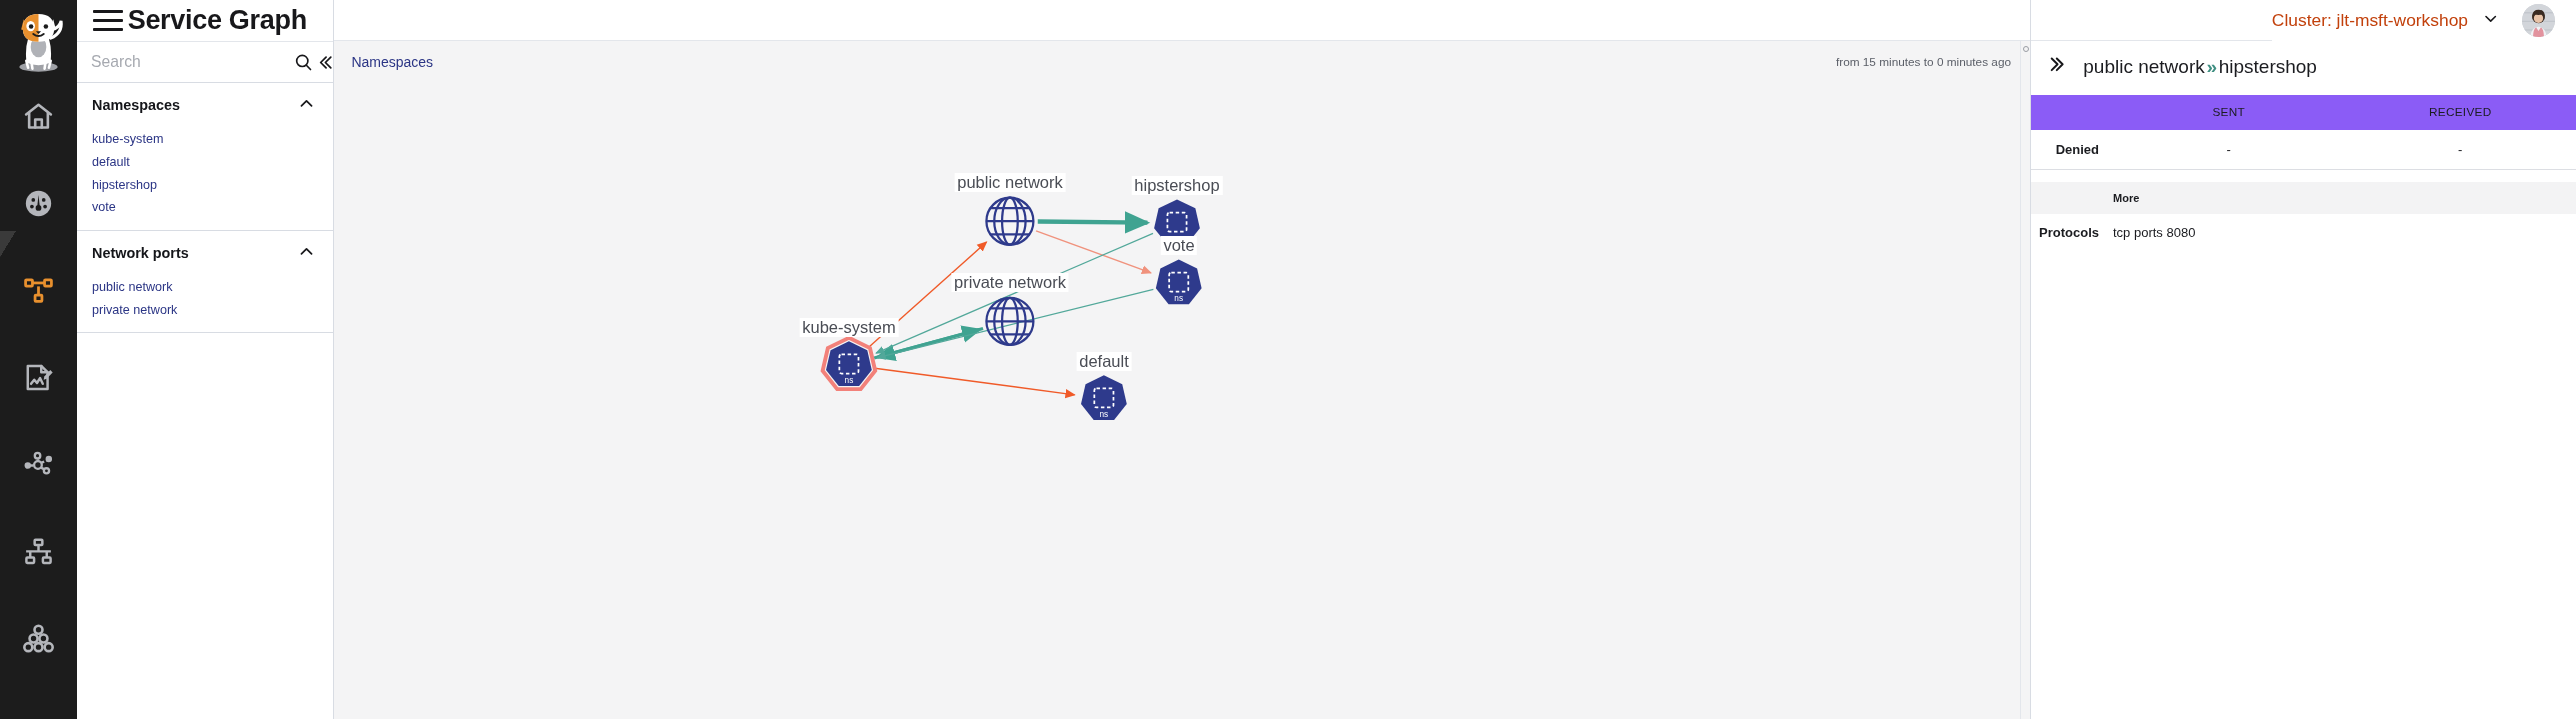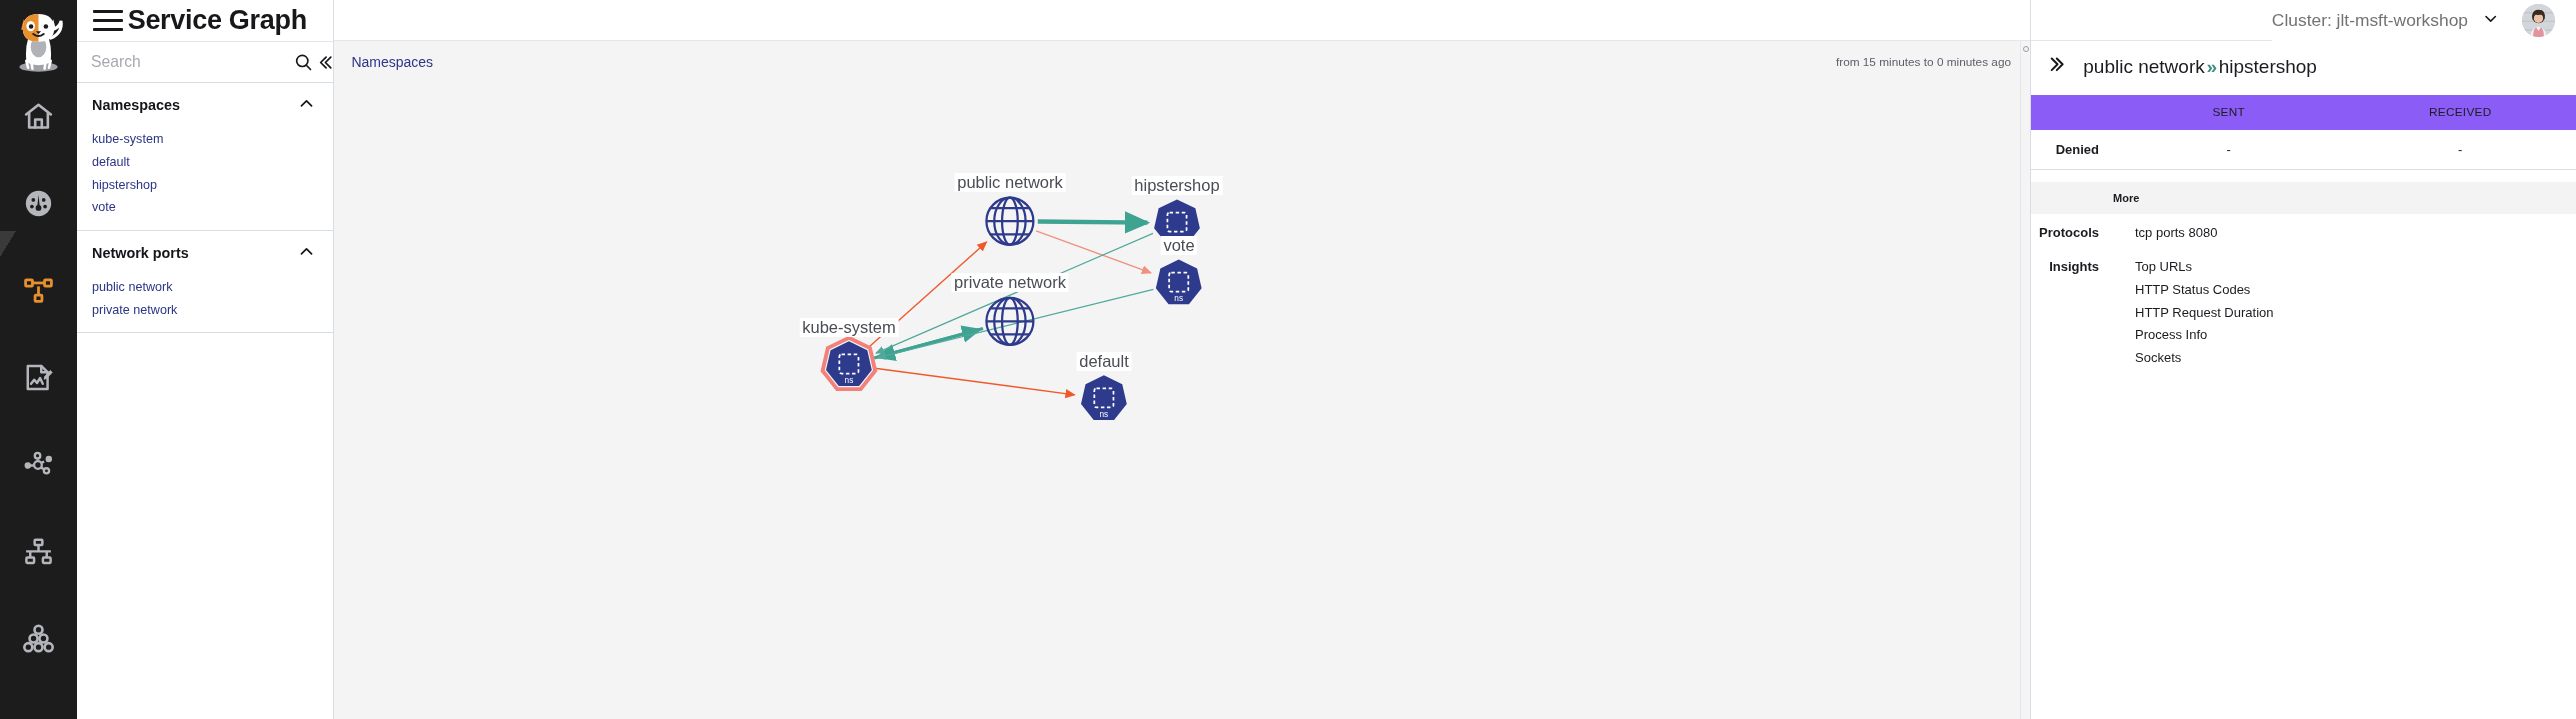--- a/index.html
+++ b/index.html
@@ -135,21 +135,21 @@
   }
   .more-bar {
     background: #f3f3f4; font-size: 11px; font-weight: 700; color: #1b1c20;
     padding: 9.6px 0 9.6px 82px; margin-top: 12.2px;
   }
   .kv { display: flex; padding: 11.3px 0 0 0; }
   .kv-key {
     width: 82px; min-width: 82px; text-align: right; padding-right: 14px;
     font-size: 13px; font-weight: 700; color: #1b1c20;
   }
-  .kv-val { font-size: 13px; color: #1b1c20; margin-left: 22px; }
+  .kv-val { font-size: 13px; color: #1b1c20; }
   .kv-val div { padding-bottom: 7.8px; cursor: pointer; }
 
   .vscroll {
     position: absolute; right: 0; top: 41px; width: 9.6px; height: 678px;
     background: #f4f4f5; border-left: 0.9px solid #e3e6eb;
   }
   .vscroll i {
     position:absolute; left:1.7px; top:5.2px; width:6.1px; height:6.1px;
     border:0.9px solid #9a9da4; border-radius:50%; background:transparent;
     display:block;
@@ -460,36 +460,26 @@
 
     <div class="more-bar">More</div>
 
     <div class="kv">
       <div class="kv-key">Protocols</div>
       <div class="kv-val">
           <div>tcp ports 8080</div>
         </div>
     </div>
 
-    <div class="kv">
-      <div class="kv-key">Insights</div>
-      <div class="kv-val" id="insights-list">
-          <div>Top URLs</div>
-          <div>HTTP Status Codes</div>
-          <div>HTTP Request Duration</div>
-          <div>Process Info</div>
-          <div>Sockets</div>
-        </div>
-    </div>
   </div>
 </div>
 
 <div style="position:absolute;right:0;top:0;height:41px;display:flex;align-items:center;gap:22.6px;padding-right:21px;background:#fff;">
   <div style="display:flex;align-items:center;gap:14px;cursor:pointer;">
-    <span style="font-size:17.4px;color:#737373;">Cluster: jlt-msft-workshop</span>
+    <span style="font-size:17.4px;color:#c2410c;">Cluster: jlt-msft-workshop</span>
     <span>
       <svg width="17.4" height="17.4" viewBox="0 0 24 24" fill="none" stroke="#18181b" stroke-width="2.2" stroke-linecap="round" stroke-linejoin="round">
         <path d="M5.5 9 L12 15.4 L18.5 9"></path>
       </svg>
     </span>
   </div>
   <div style="width:33px;height:33px;border-radius:50%;overflow:hidden;background:#cfd3d8;">
     <svg width="33" height="33" viewBox="0 0 38 38">
       <rect width="38" height="38" fill="#d2d5da"></rect>
       <path d="M0 10 H38 M0 20 H38 M0 30 H38" stroke="#c3c7cd" stroke-width="1.6"></path>

